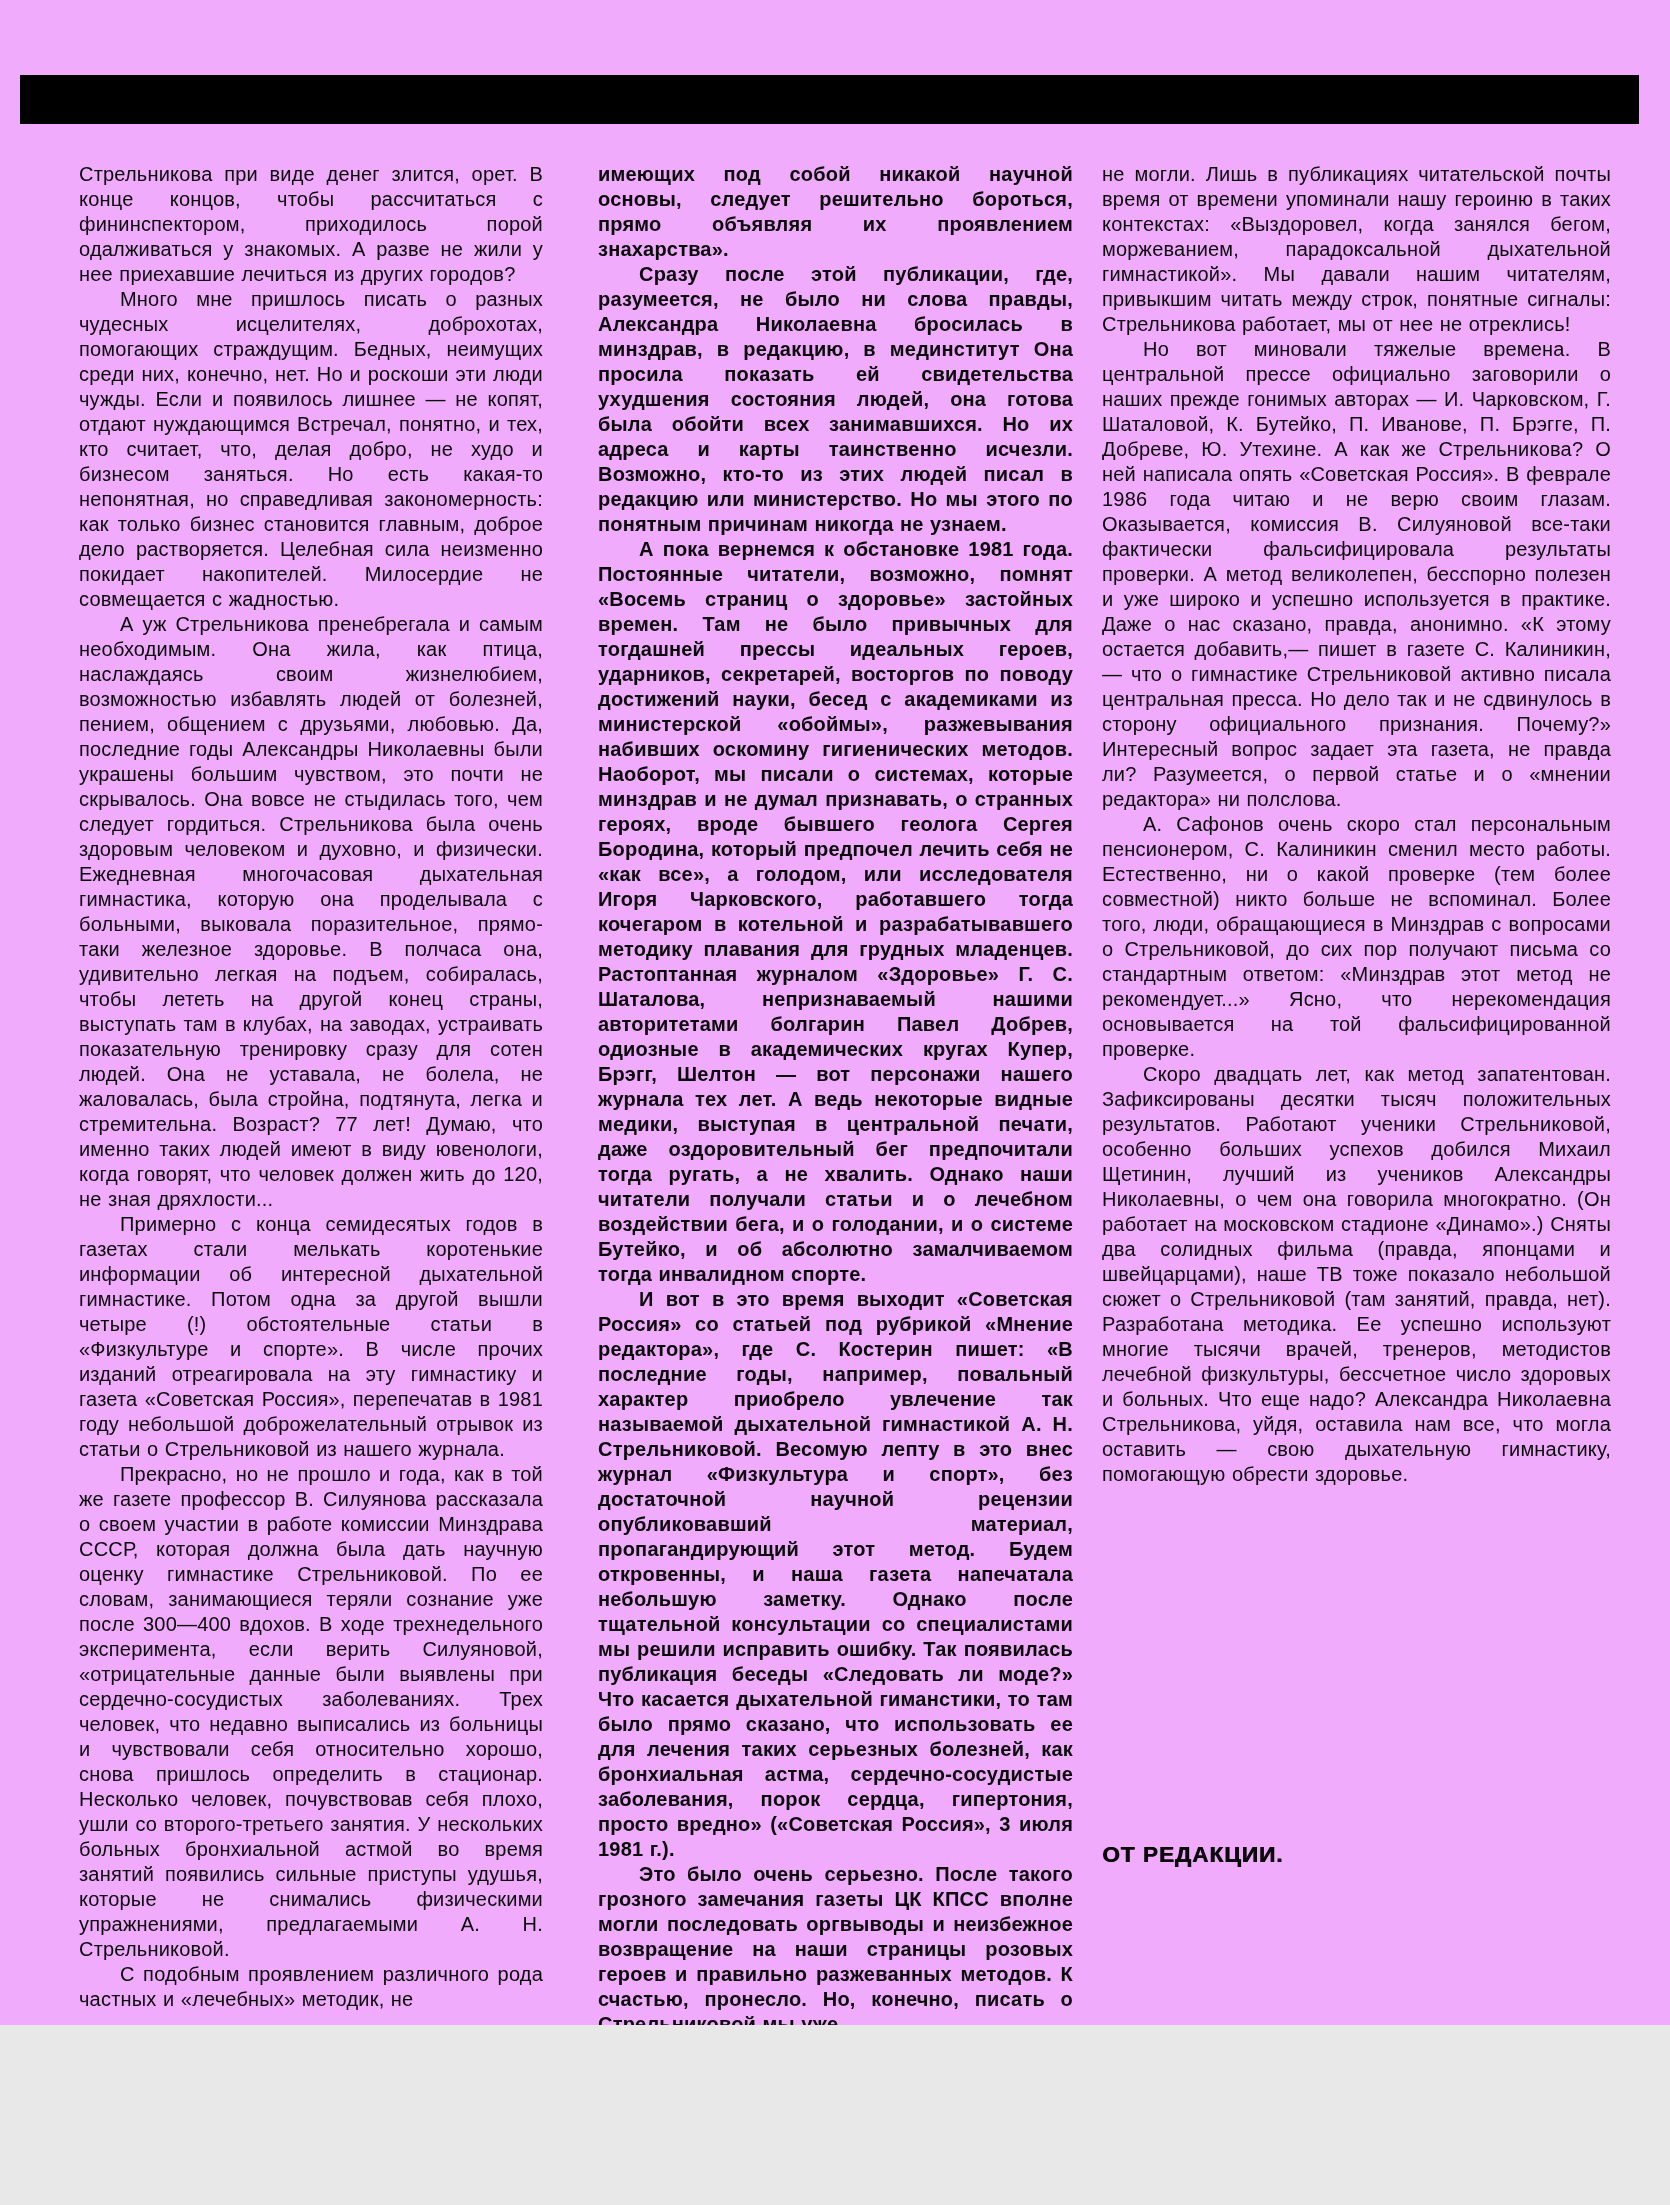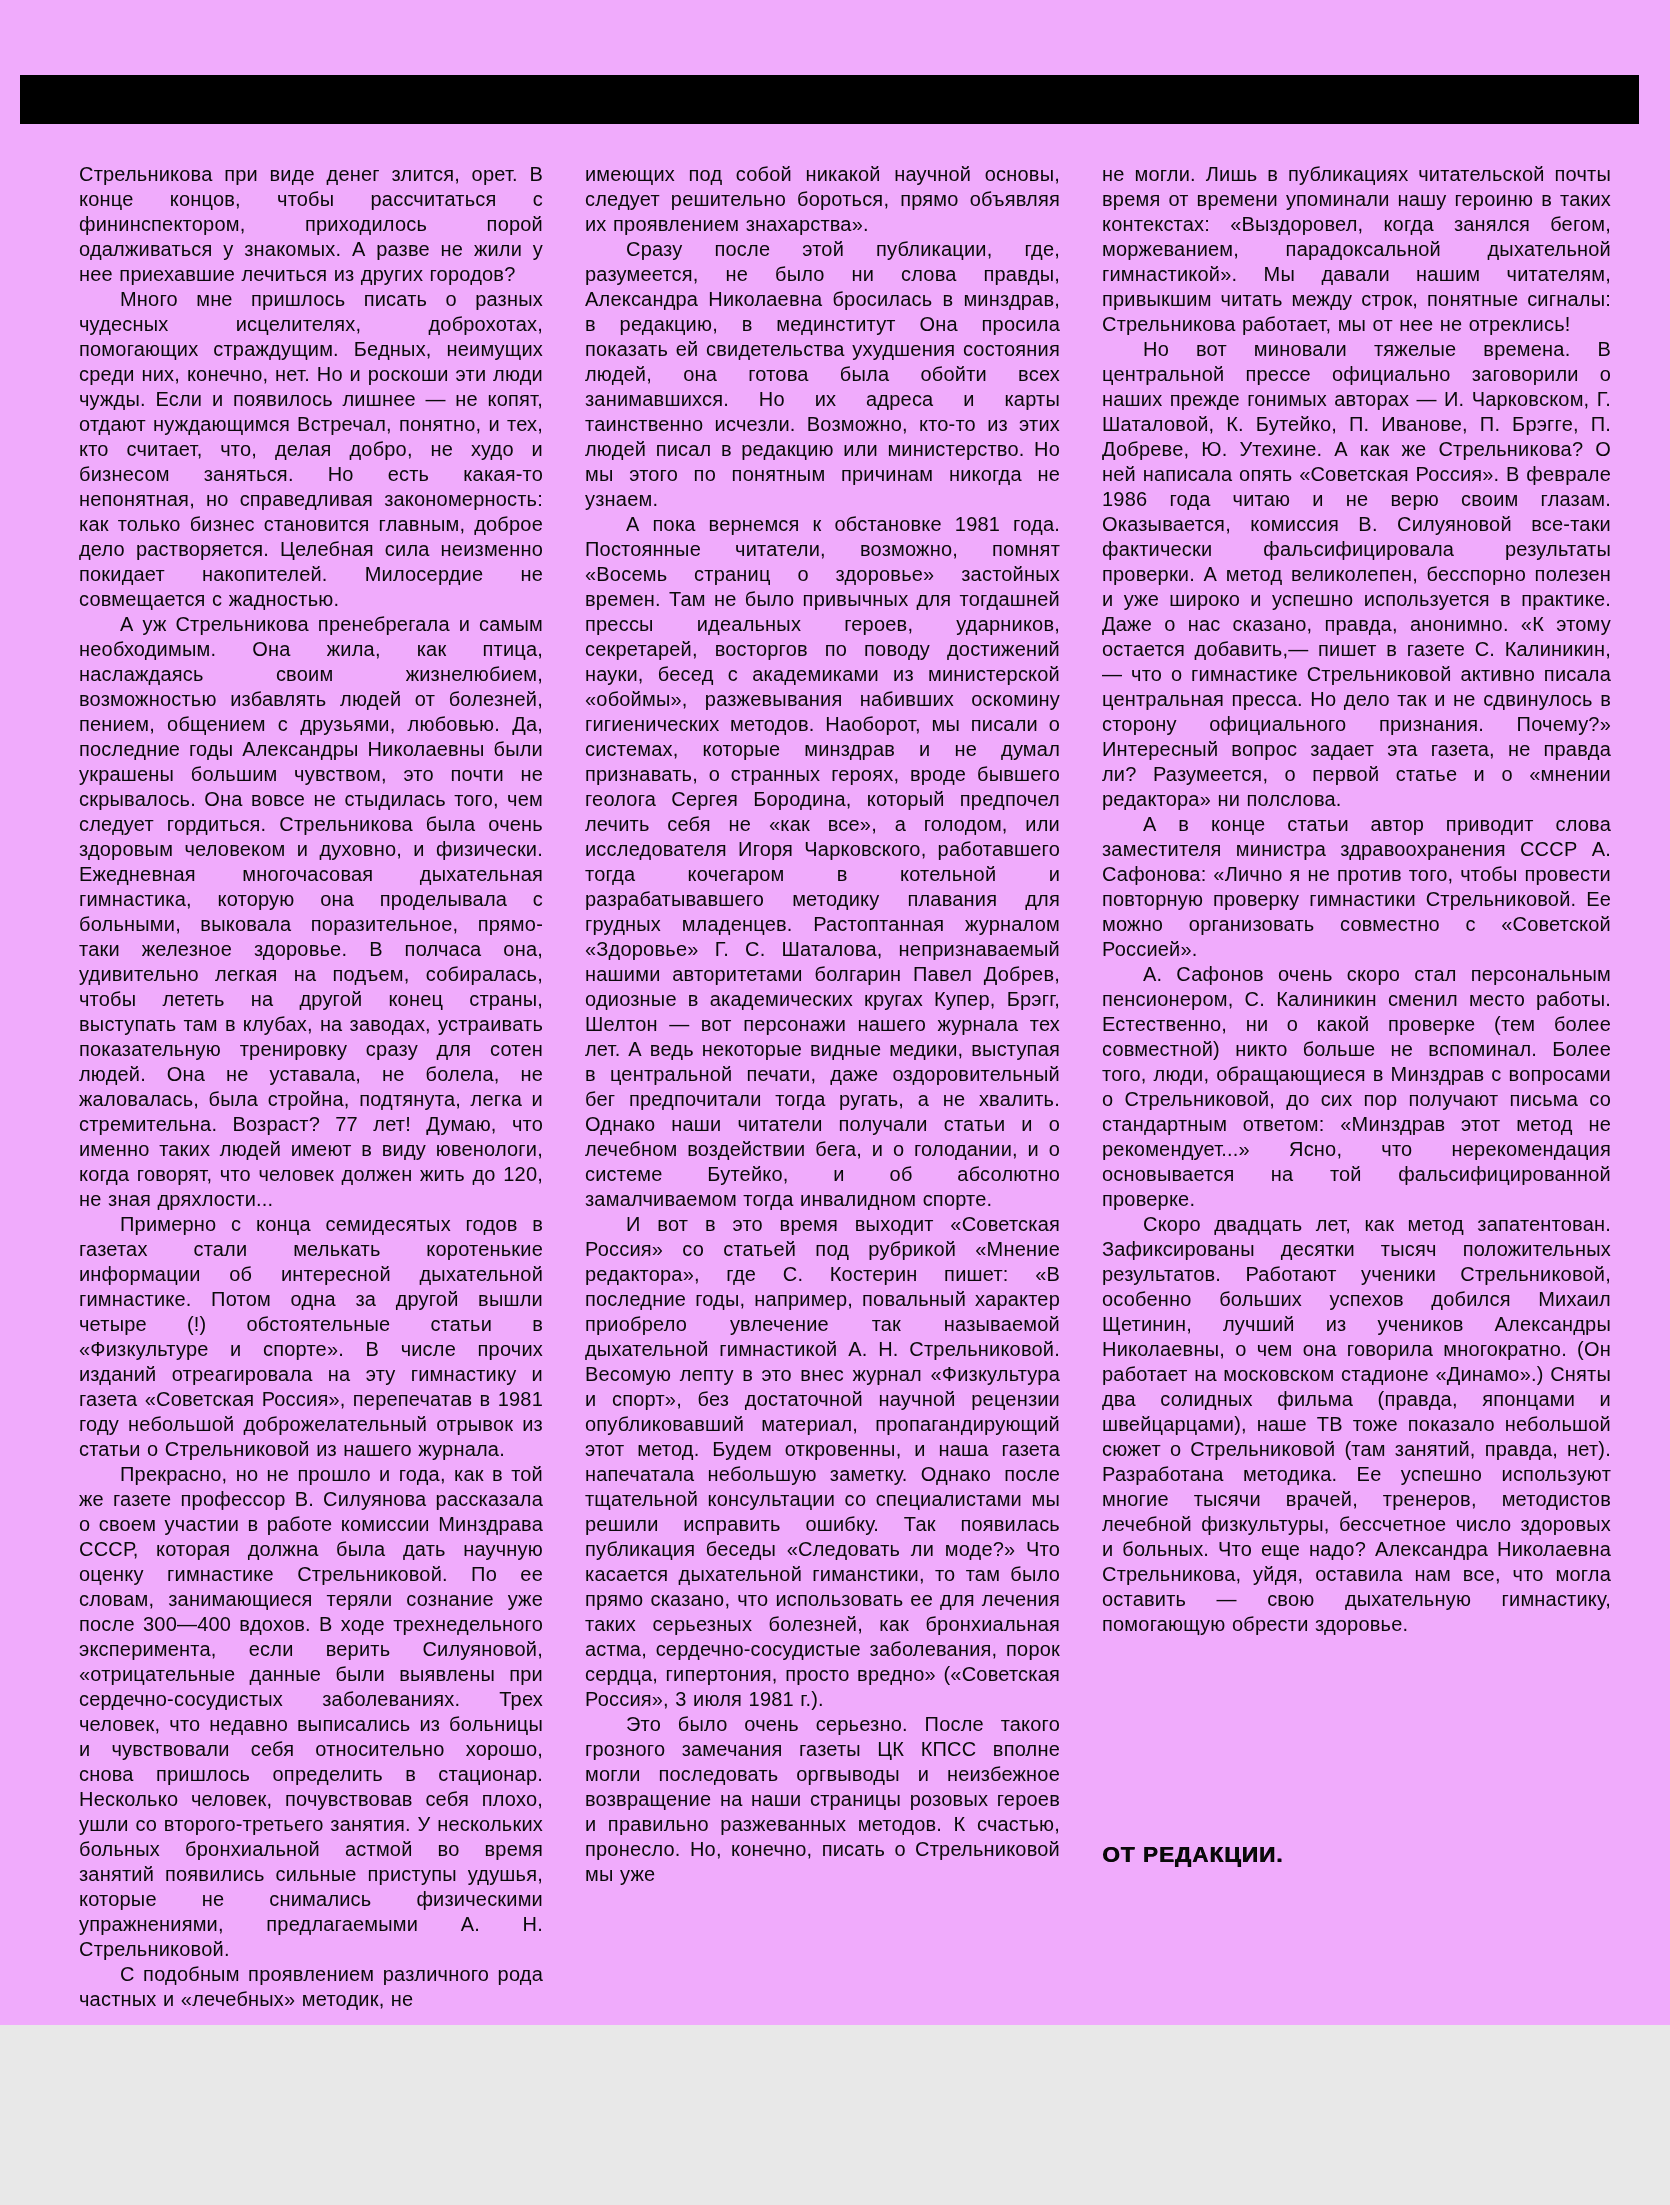--- a/index.html
+++ b/index.html
@@ -36,21 +36,21 @@
     word-spacing: 0.7px;
   }
   .col p {
     margin: 0;
     padding: 0;
   }
   .col p.indent, .editorial p.indent {
     text-indent: 41px;
   }
   .col-1 { left: 79px;  width: 464px; }
-  .col-2 { left: 585px;  width: 475px; }
+  .col-2 { left: 598px;  width: 475px; font-weight: bold; }
   .col-3 { left: 1102px; width: 509px; }
   .editorial {
     position: absolute;
     left: 1102px;
     top: 1842px;
     width: 509px;
   }
   .editorial-heading {
     font-size: 22.6px;
     font-weight: bold;
@@ -96,21 +96,20 @@
       <p>имеющих под собой никакой научной основы, следует решительно бороться, прямо объявляя их проявлением знахарства».</p>
       <p class="indent">Сразу после этой публикации, где, разумеется, не было ни слова правды, Александра Николаевна бросилась в минздрав, в редакцию, в мединститут Она просила показать ей свидетельства ухудшения состояния людей, она готова была обойти всех занимавшихся. Но их адреса и карты таинственно исчезли. Возможно, кто-то из этих людей писал в редакцию или министерство. Но мы этого по понятным причинам никогда не узнаем.</p>
       <p class="indent">А пока вернемся к обстановке 1981 года. Постоянные читатели, возможно, помнят «Восемь страниц о здоровье» застойных времен. Там не было привычных для тогдашней прессы идеальных героев, ударников, секретарей, восторгов по поводу достижений науки, бесед с академиками из министерской «обоймы», разжевывания набивших оскомину гигиенических методов. Наоборот, мы писали о системах, которые минздрав и не думал признавать, о странных героях, вроде бывшего геолога Сергея Бородина, который предпочел лечить себя не «как все», а голодом, или исследователя Игоря Чарковского, работавшего тогда кочегаром в котельной и разрабатывавшего методику плавания для грудных младенцев. Растоптанная журналом «Здоровье» Г. С. Шаталова, непризнаваемый нашими авторитетами болгарин Павел Добрев, одиозные в академических кругах Купер, Брэгг, Шелтон — вот персонажи нашего журнала тех лет. А ведь некоторые видные медики, выступая в центральной печати, даже оздоровительный бег предпочитали тогда ругать, а не хвалить. Однако наши читатели получали статьи и о лечебном воздействии бега, и о голодании, и о системе Бутейко, и об абсолютно замалчиваемом тогда инвалидном спорте.</p>
       <p class="indent">И вот в это время выходит «Советская Россия» со статьей под рубрикой «Мнение редактора», где С. Костерин пишет: «В последние годы, например, повальный характер приобрело увлечение так называемой дыхательной гимнастикой А. Н. Стрельниковой. Весомую лепту в это внес журнал «Физкультура и спорт», без достаточной научной рецензии опубликовавший материал, пропагандирующий этот метод. Будем откровенны, и наша газета напечатала небольшую заметку. Однако после тщательной консультации со специалистами мы решили исправить ошибку. Так появилась публикация беседы «Следовать ли моде?» Что касается дыхательной гиманстики, то там было прямо сказано, что использовать ее для лечения таких серьезных болезней, как бронхиальная астма, сердечно-сосудистые заболевания, порок сердца, гипертония, просто вредно» («Советская Россия», 3 июля 1981 г.).</p>
       <p class="indent">Это было очень серьезно. После такого грозного замечания газеты ЦК КПСС вполне могли последовать оргвыводы и неизбежное возвращение на наши страницы розовых героев и правильно разжеванных методов. К счастью, пронесло. Но, конечно, писать о Стрельниковой мы уже</p>
     </div>
 
   <div class="col col-3">
       <p>не могли. Лишь в публикациях читательской почты время от времени упоминали нашу героиню в таких контекстах: «Выздоровел, когда занялся бегом, моржеванием, парадоксальной дыхательной гимнастикой». Мы давали нашим читателям, привыкшим читать между строк, понятные сигналы: Стрельникова работает, мы от нее не отреклись!</p>
       <p class="indent">Но вот миновали тяжелые времена. В центральной прессе официально заговорили о наших прежде гонимых авторах — И. Чарковском, Г. Шаталовой, К. Бутейко, П. Иванове, П. Брэгге, П. Добреве, Ю. Утехине. А как же Стрельникова? О ней написала опять «Советская Россия». В феврале 1986 года читаю и не верю своим глазам. Оказывается, комиссия В. Силуяновой все-таки фактически фальсифицировала результаты проверки. А метод великолепен, бесспорно полезен и уже широко и успешно используется в практике. Даже о нас сказано, правда, анонимно. «К этому остается добавить,— пишет в газете С. Калиникин,— что о гимнастике Стрельниковой активно писала центральная пресса. Но дело так и не сдвинулось в сторону официального признания. Почему?» Интересный вопрос задает эта газета, не правда ли? Разумеется, о первой статье и о «мнении редактора» ни полслова.</p>
-      <p class="indent">А в конце статьи автор приводит слова заместителя министра здравоохранения СССР А. Сафонова: «Лично я не против того, чтобы провести повторную проверку гимнастики Стрельниковой. Ее можно организовать совместно с «Советской Россией».</p>
       <p class="indent">А. Сафонов очень скоро стал персональным пенсионером, С. Калиникин сменил место работы. Естественно, ни о какой проверке (тем более совместной) никто больше не вспоминал. Более того, люди, обращающиеся в Минздрав с вопросами о Стрельниковой, до сих пор получают письма со стандартным ответом: «Минздрав этот метод не рекомендует...» Ясно, что нерекомендация основывается на той фальсифицированной проверке.</p>
       <p class="indent">Скоро двадцать лет, как метод запатентован. Зафиксированы десятки тысяч положительных результатов. Работают ученики Стрельниковой, особенно больших успехов добился Михаил Щетинин, лучший из учеников Александры Николаевны, о чем она говорила многократно. (Он работает на московском стадионе «Динамо».) Сняты два солидных фильма (правда, японцами и швейцарцами), наше ТВ тоже показало небольшой сюжет о Стрельниковой (там занятий, правда, нет). Разработана методика. Ее успешно используют многие тысячи врачей, тренеров, методистов лечебной физкультуры, бессчетное число здоровых и больных. Что еще надо? Александра Николаевна Стрельникова, уйдя, оставила нам все, что могла оставить — свою дыхательную гимнастику, помогающую обрести здоровье.</p>
     </div>
 
   <div class="editorial">
     <div class="editorial-heading">ОТ РЕДАКЦИИ.</div>
   </div>
 
   <div class="page-number">23</div>
 

